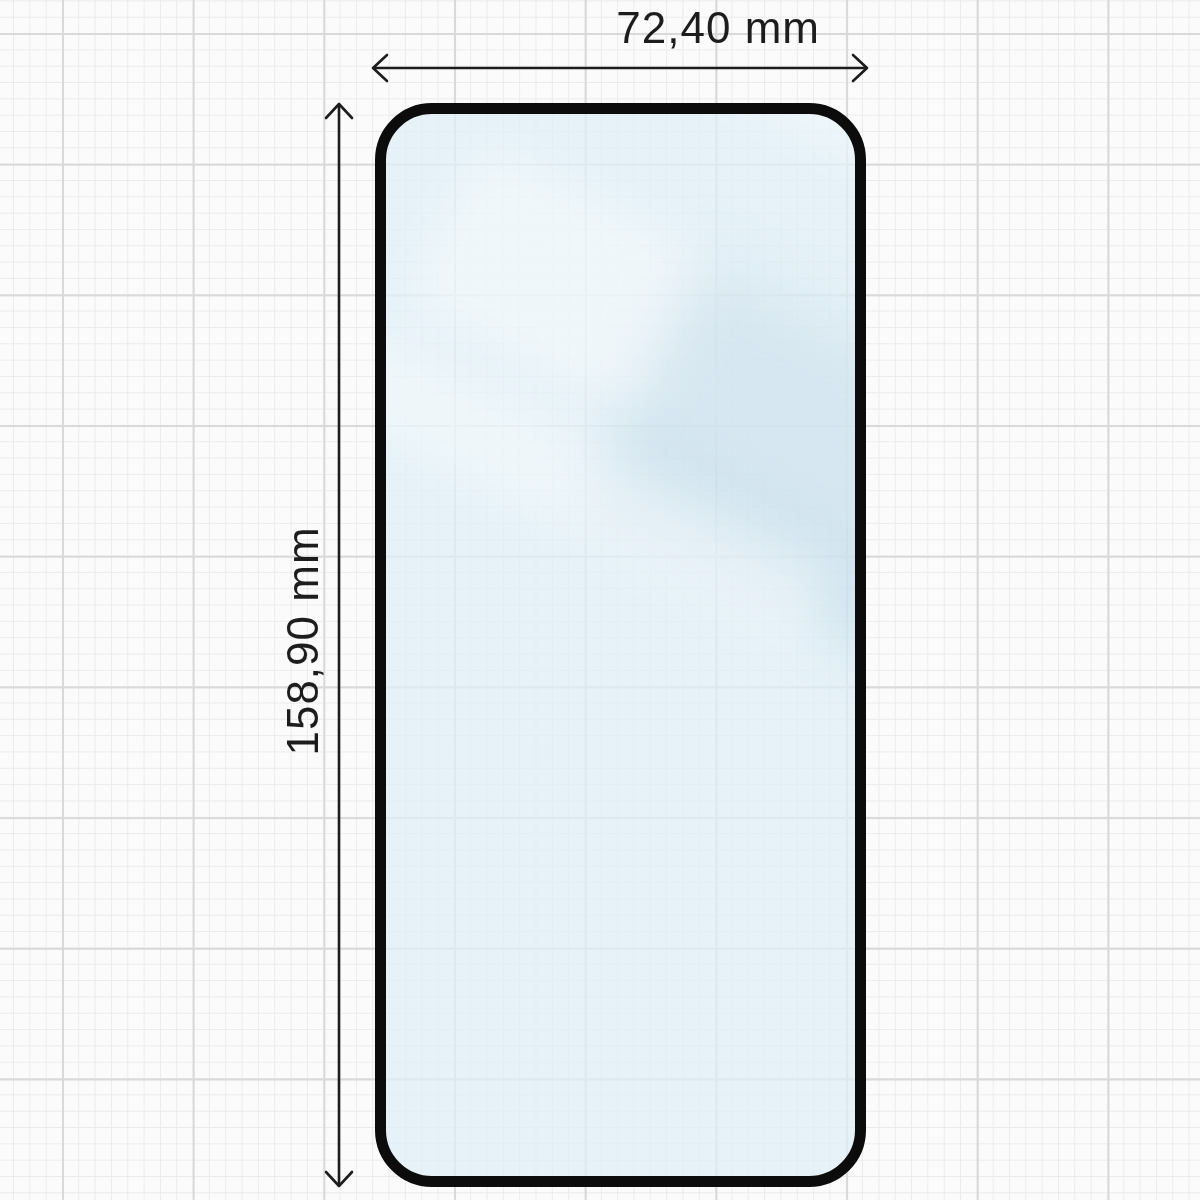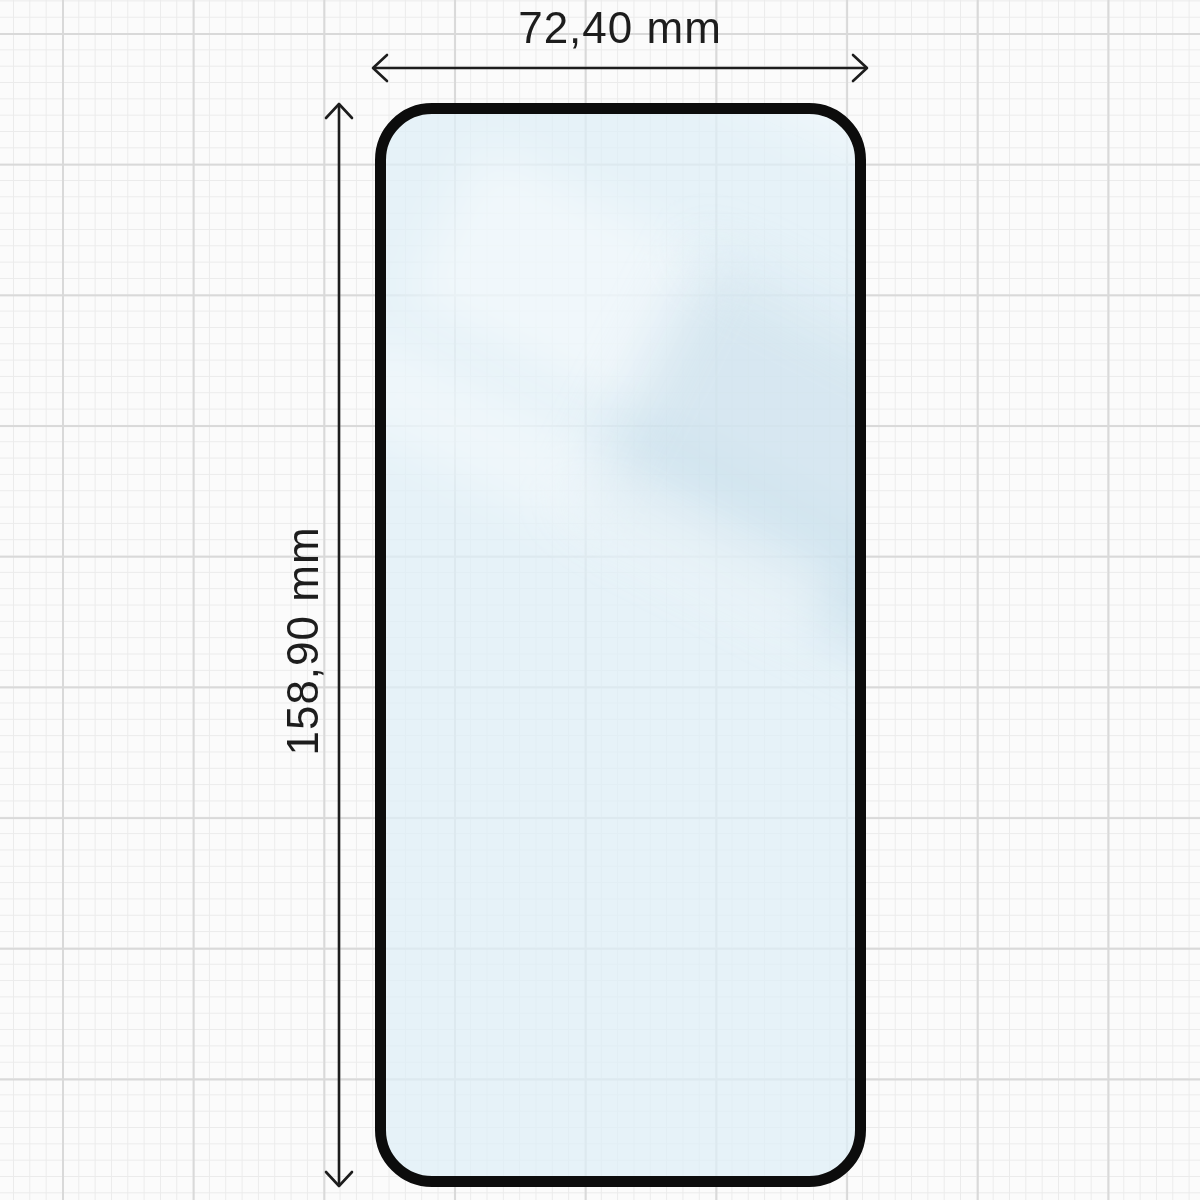--- a/index.html
+++ b/index.html
@@ -90,21 +90,21 @@
   .dim-label{
     position:absolute;
     color:var(--dimension);
     font-size:44px;
     letter-spacing:1px;
     text-align:center;
     line-height:54px;
     white-space:nowrap;
   }
   .dim-label-width{
-    left:420px;top:1px;width:400px;height:54px;
+    left:420px;top:1px;width:400px;height:54px;text-align:right;
   }
   .dim-label-height{
     left:103px;top:614px;width:400px;height:54px;
     transform:rotate(-90deg);
   }
 </style>
 </head>
 <body>
 
 <div id="stage">

